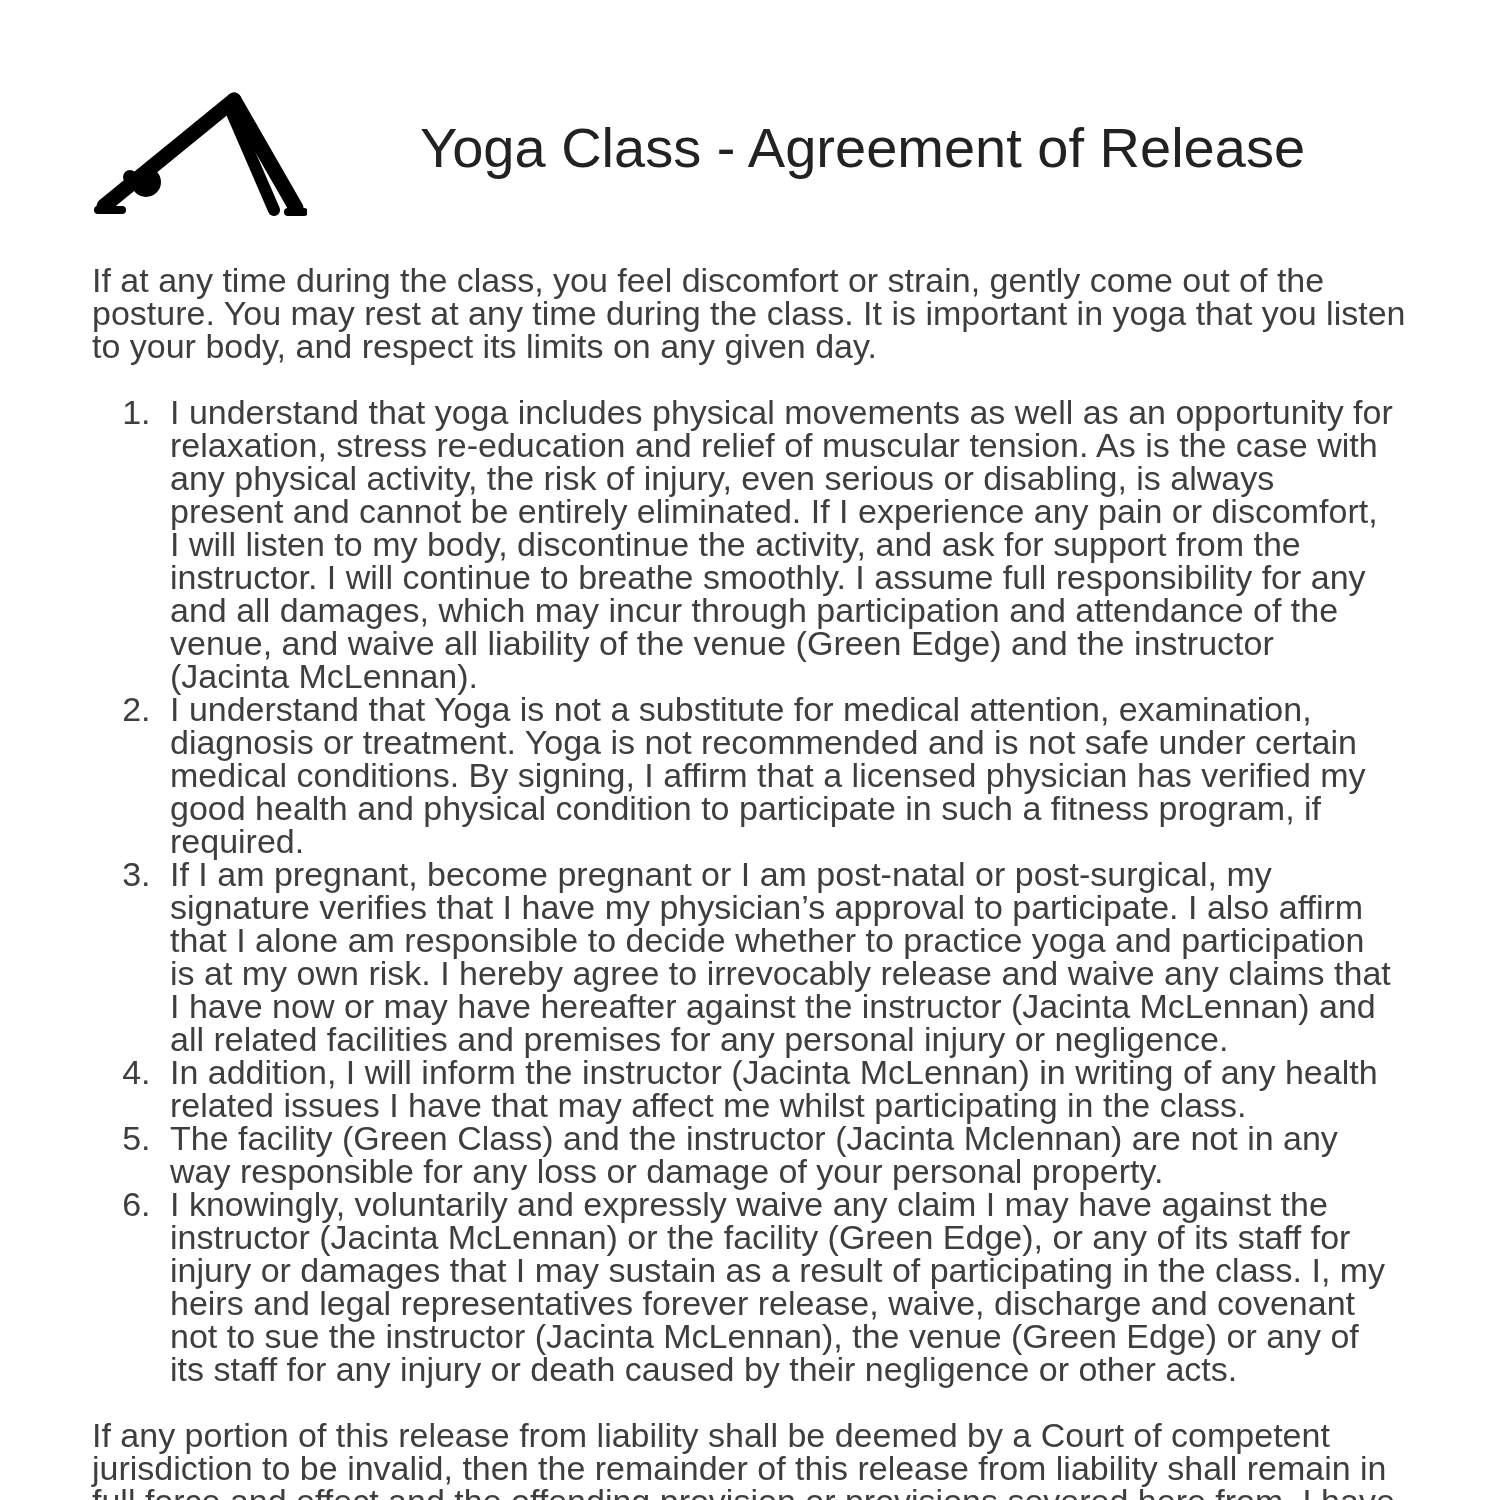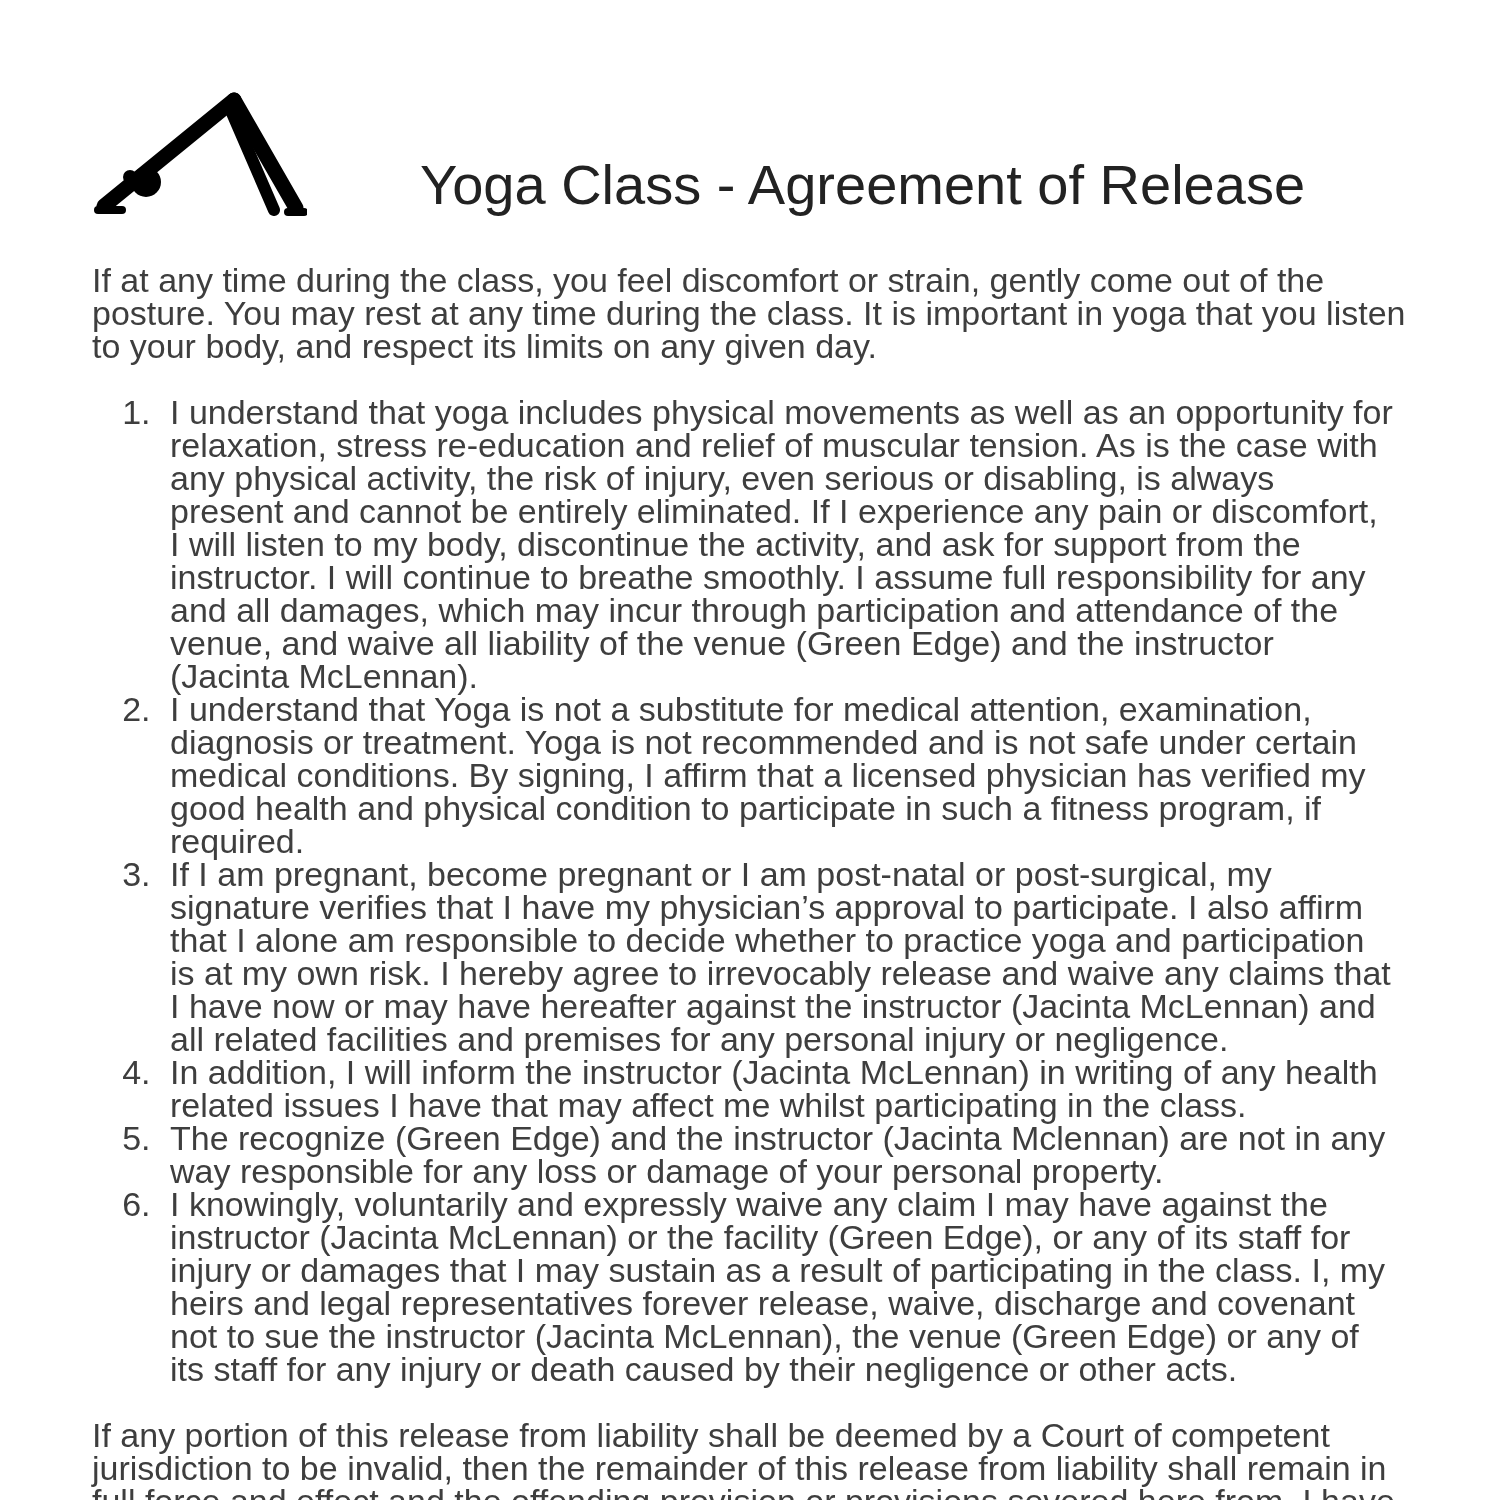--- a/index.html
+++ b/index.html
@@ -9,21 +9,21 @@
     height: 1500px;
     overflow: hidden;
     font-family: "Liberation Sans", "DejaVu Sans", sans-serif;
     color: #3e3e3e;
   }
   .doc {
     padding: 78px 92px 0 92px;
   }
   .header {
     display: flex;
-    align-items: flex-end;
+    align-items: center;
     margin-bottom: 46px;
   }
   .logo {
     flex: 0 0 225px;
     height: 140px;
     display: flex;
     align-items: center;
     justify-content: flex-start;
   }
   .logo svg { width: 215px; height: 136px; }
@@ -82,21 +82,21 @@
   <div class="bodytext">
 
     <p class="para">If at any time during the class, you feel discomfort or strain, gently come out of the posture. You may rest at any time during the class. It is important in yoga that you listen to your body, and respect its limits on any given day.</p>
 
 
     <ol class="terms">
       <li>I understand that yoga includes physical movements as well as an opportunity for relaxation, stress re-education and relief of muscular tension. As is the case with any physical activity, the risk of injury, even serious or disabling, is always present and cannot be entirely eliminated. If I experience any pain or discomfort, I will listen to my body, discontinue the activity, and ask for support from the instructor. I will continue to breathe smoothly. I assume full responsibility for any and all damages, which may incur through participation and attendance of the venue, and waive all liability of the venue (Green Edge) and the instructor (Jacinta McLennan).</li>
       <li>I understand that Yoga is not a substitute for medical attention, examination, diagnosis or treatment. Yoga is not recommended and is not safe under certain medical conditions. By signing, I affirm that a licensed physician has verified my good health and physical condition to participate in such a fitness program, if required.</li>
       <li>If I am pregnant, become pregnant or I am post-natal or post-surgical, my signature verifies that I have my physician’s approval to participate. I also affirm that I alone am responsible to decide whether to practice yoga and participation is at my own risk. I hereby agree to irrevocably release and waive any claims that I have now or may have hereafter against the instructor (Jacinta McLennan) and all related facilities and premises for any personal injury or negligence.</li>
       <li>In addition, I will inform the instructor (Jacinta McLennan) in writing of any health related issues I have that may affect me whilst participating in the class.</li>
-      <li>The recognize (Green Edge) and the instructor (Jacinta Mclennan) are not in any way responsible for any loss or damage of your personal property.</li>
+      <li>The facility (Green Class) and the instructor (Jacinta Mclennan) are not in any way responsible for any loss or damage of your personal property.</li>
       <li>I knowingly, voluntarily and expressly waive any claim I may have against the instructor (Jacinta McLennan) or the facility (Green Edge), or any of its staff for injury or damages that I may sustain as a result of participating in the class. I, my heirs and legal representatives forever release, waive, discharge and covenant not to sue the instructor (Jacinta McLennan), the venue (Green Edge) or any of its staff for any injury or death caused by their negligence or other acts.</li>
     </ol>
 
     <p class="para">If any portion of this release from liability shall be deemed by a Court of competent jurisdiction to be invalid, then the remainder of this release from liability shall remain in full force and effect and the offending provision or provisions severed here from. I have carefully read and fully understand and agree to the above terms of this Liability Waiver Agreement. I am signing this agreement voluntarily and recognize that my signature serves as complete and unconditional release of all liability to the greatest extent allowed by law and that it cannot be changed orally.</p>
 
   </div>
 
 </div>
 
 </body></html>

